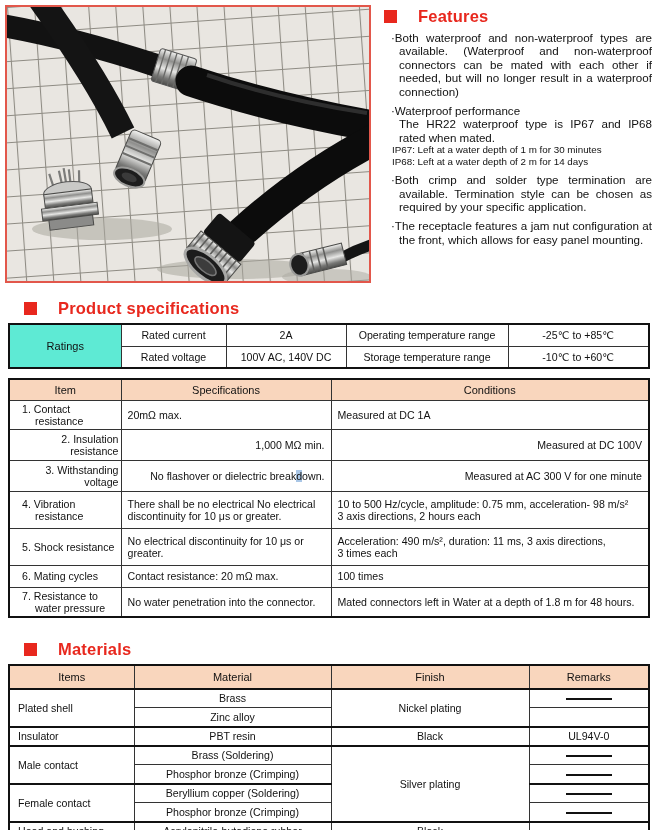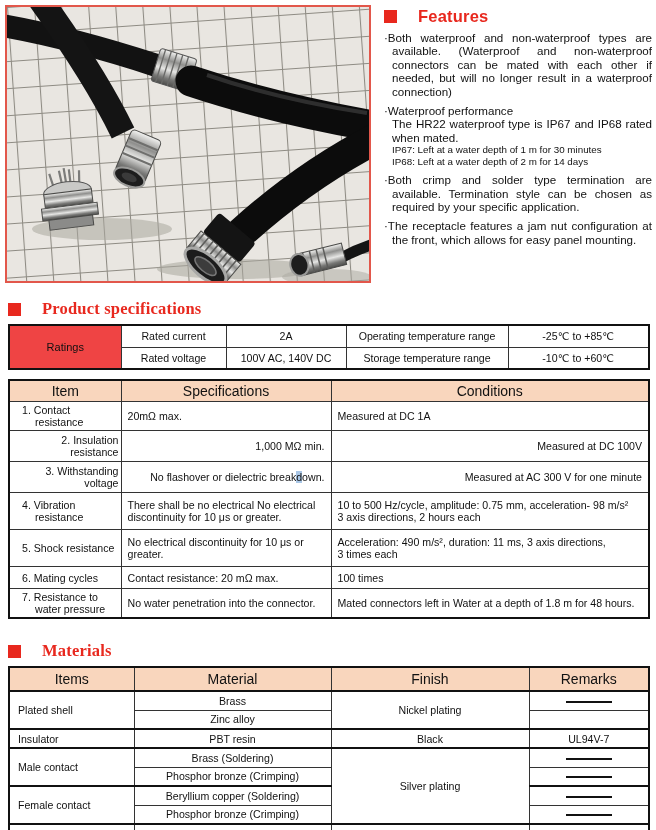--- a/index.html
+++ b/index.html
@@ -12,36 +12,36 @@
   .photo-frame { width:366px; height:278px; border:2px solid #e2574b; flex:none; background:#e7e4df; }
   .photo-frame svg { display:block; width:100%; height:100%; }
 
   
   .sec-h { display:flex; align-items:center; gap:21px; margin:0 0 5px 0; }
   .sec-h .sq { width:13px; height:13px; background:#e8281e; flex:none; }
   .sec-h .t { color:#e8281e; font-weight:bold; font-size:16.5px; letter-spacing:0.2px; }
 
   
   .features { flex:1; padding-top:2px; }
-  .feature { font-size:11.6px; line-height:13.4px; text-align:justify; padding-left:8px; text-indent:-8px; margin-bottom:6px; white-space:pre-line; }
+  .feature { font-size:11.6px; line-height:13.4px; text-align:justify; padding-left:8px; text-indent:-8px; margin-bottom:6px; white-space:pre-line;margin-left:7px; }
   .feature-note { font-size:9.8px; line-height:12px; padding-left:8px; }
   .gap8 { height:5px; }
 
   
   table { border-collapse:collapse; table-layout:fixed; width:640px; margin-left:8px; }
   td, th { border:1px solid #333; font-size:10.6px; vertical-align:middle; padding:2px 6px; font-weight:normal; }
   table { border:2px solid #111; }
-  .hdr { background:#f9d6bd; text-align:center; font-size:14px; }
+  .hdr { background:#f9d6bd; text-align:center; font-size:11px; }
   .ctr { text-align:center; }
 
-  .section { margin-top:18px; padding-left:8px;font-family:Liberation Serif, serif; }
+  .section { margin-top:18px; padding-left:24px; }
 
   
   .ratings td { height:22px; }
-  .ratings .label { background:#ef4444; text-align:center; font-size:11px; }
+  .ratings .label { background:#5eead4; text-align:center; font-size:11px; }
 
   
   .spec th { height:21px; }
   .spec .item { padding-left:12px; padding-right:2px; }
   .spec .item div { padding-left:13px; text-indent:-13px; }
   .spec .ml { white-space:pre-line; }
   .hl { background:#a9c6e6; }
   .r-s { height:22px; } .r-m { height:31px;text-align:right; } .r-l { height:37px; } .r-x { height:16px; }
 
   
@@ -261,21 +261,21 @@
     <td class="ctr"><span class="dash-line"></span></td>
   </tr>
   <tr>
     <td class="ctr">Zinc alloy</td>
     <td class="ctr"></td>
   </tr>
   <tr class="grp">
     <td class="item">Insulator</td>
     <td class="ctr">PBT resin</td>
     <td class="ctr">Black</td>
-    <td class="ctr">UL94V-7</td>
+    <td class="ctr">UL94V-0</td>
   </tr>
   <tr class="grp">
     <td class="item" rowspan="2">Male contact</td>
     <td class="ctr">Brass (Soldering)</td>
     <td class="ctr" rowspan="4">Silver plating</td>
     <td class="ctr"><span class="dash-line"></span></td>
   </tr>
   <tr>
     <td class="ctr">Phosphor bronze (Crimping)</td>
     <td class="ctr"><span class="dash-line"></span></td>

